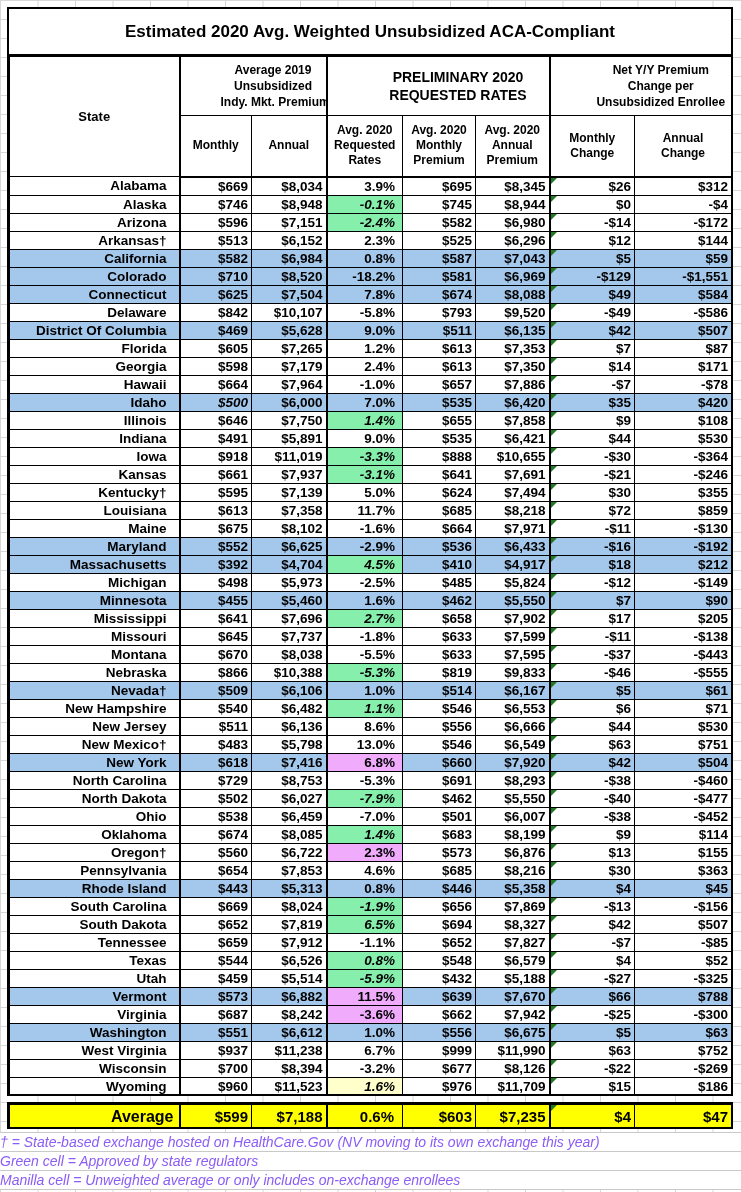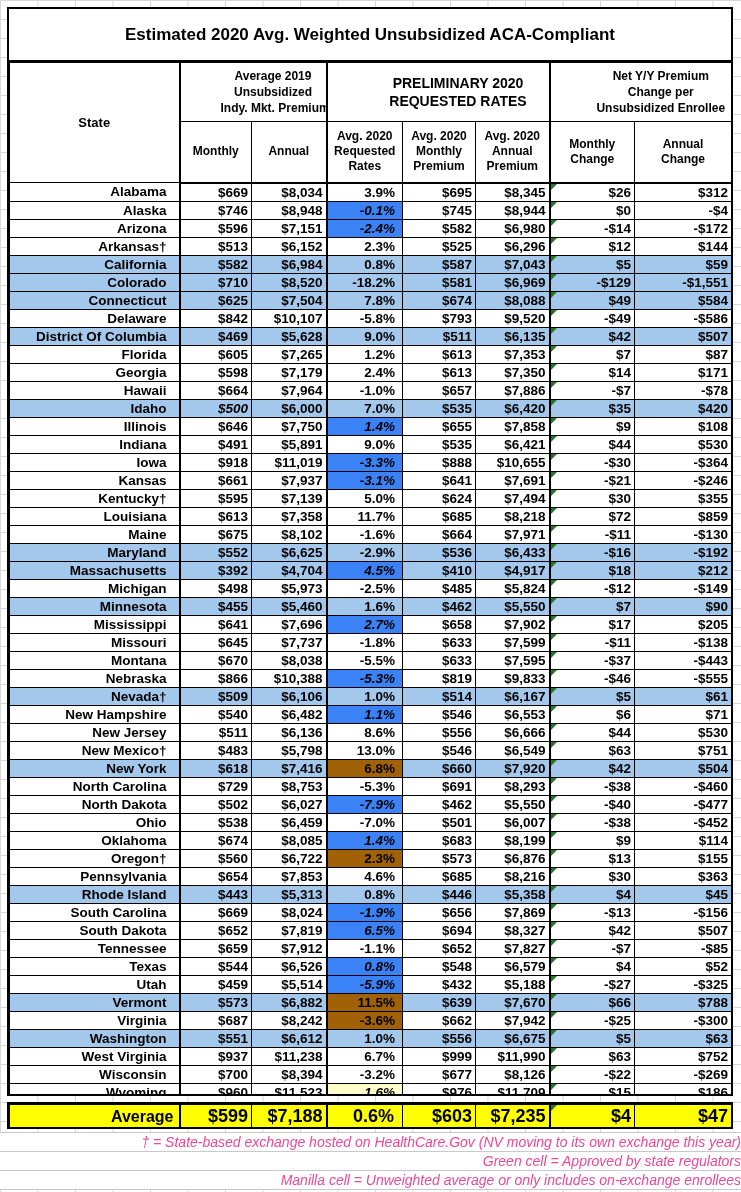--- a/index.html
+++ b/index.html
@@ -15,21 +15,21 @@
     overflow:hidden;
   }
   .page{ position:absolute; inset:0; width:741px; height:1192px; }
 
   
   .table-wrap{
     position:absolute; left:7px; top:7px; width:726px; height:1089px;
     background:#fff; border:2px solid #000; overflow:hidden;
   }
   .title-box{
-    height:53px; border-bottom:2px solid #000;
+    height:47px; border-bottom:2px solid #000;
     display:flex; flex-direction:column; justify-content:center; align-items:center;
     font-weight:bold; font-size:17px; line-height:22px; text-align:center;
   }
   table{ border-collapse:collapse; table-layout:fixed; width:100%; }
   col.c-state{width:170px} col.c-m19{width:72px} col.c-a19{width:75px}
   col.c-rate{width:76px} col.c-m20{width:73px} col.c-a20{width:74px}
   col.c-mchg{width:85px} col.c-achg{width:97px}
 
   th,td{ border:1px solid #000; color:#000; overflow:hidden; white-space:nowrap; }
   th{ font-weight:bold; text-align:center; vertical-align:middle; }
@@ -40,50 +40,50 @@
   .h-state{ font-size:13px; }
   .h-group{ font-size:12px; line-height:16px;padding-left:40px; }
   .h-group-2020{ font-size:14px; line-height:18px; }
   .h-sub{ font-size:12px; line-height:15px; }
 
   tbody td{ height:17px; font-size:13.5px; line-height:17px; font-weight:bold; text-align:right; }
   td.cstate{ padding-right:12px; }
   td.cm19,td.ca19,td.cm20,td.ca20,td.cmchg,td.cachg{ padding-right:3px; }
   td.crate{ padding-right:7px; }
   tr.hl-blue td{ background:#a4c8ec; }
-  tr td.cell-manilla{ background:#3b82f6; font-style:italic; }
+  tr td.cell-manilla{ background:#86efac; font-style:italic; }
   tr td.cell-manilla-light{ background:#ffffcc; font-style:italic; }
-  tr td.cell-green{ background:#a16207;padding-left:12px; }
+  tr td.cell-green{ background:#f0abfc;padding-left:12px; }
   td.italic{ font-style:italic; }
 
   td.tri{ position:relative; }
   td.tri::before{
     content:""; position:absolute; top:0; left:0; width:0; height:0;
     border-top:6px solid #217a21; border-right:6px solid transparent;
   }
 
   
   .avg-wrap{
     position:absolute; left:7px; top:1102px; width:726px; height:27px;
     border:2px solid #000; background:#d946ef; overflow:hidden;
   }
   .avg-wrap table td{ height:23px; background:#ffff00; font-weight:bold;
-    text-align:right; font-size:18px; line-height:23px; }
+    text-align:right; font-size:15px; line-height:23px; }
   .avg-wrap td.cstate{ font-size:16px; padding-right:5px; }
   .avg-wrap td.crate{ padding-right:8px; }
   .avg-wrap td{ padding-right:3px; }
 
   
   .footnotes{
     position:absolute; left:0; top:1132px; width:741px; background:#fff;
     border-top:1px solid #c9c9c9;
   }
   .fn-row{
     height:19px; line-height:18px; border-bottom:1px solid #c9c9c9;
-    text-align:right; font-style:italic; font-size:14px; color:#ec4899;
+    text-align:left; font-style:italic; font-size:14px; color:#8b5cf6;
   }
 </style>
 </head>
 <body>
 
 <div class="page">
 
   <div class="table-wrap">
     <div class="title-box">
       <div>Estimated 2020 Avg. Weighted Unsubsidized ACA-Compliant</div>

